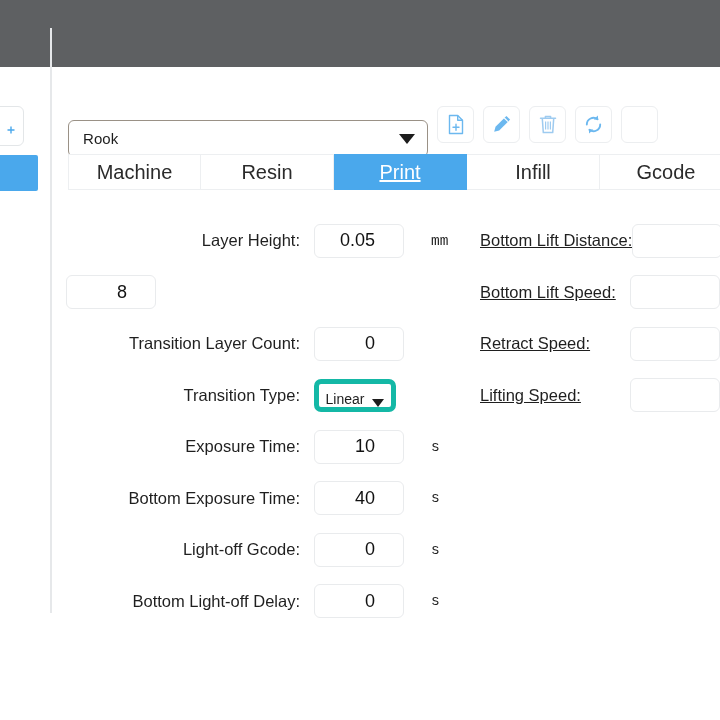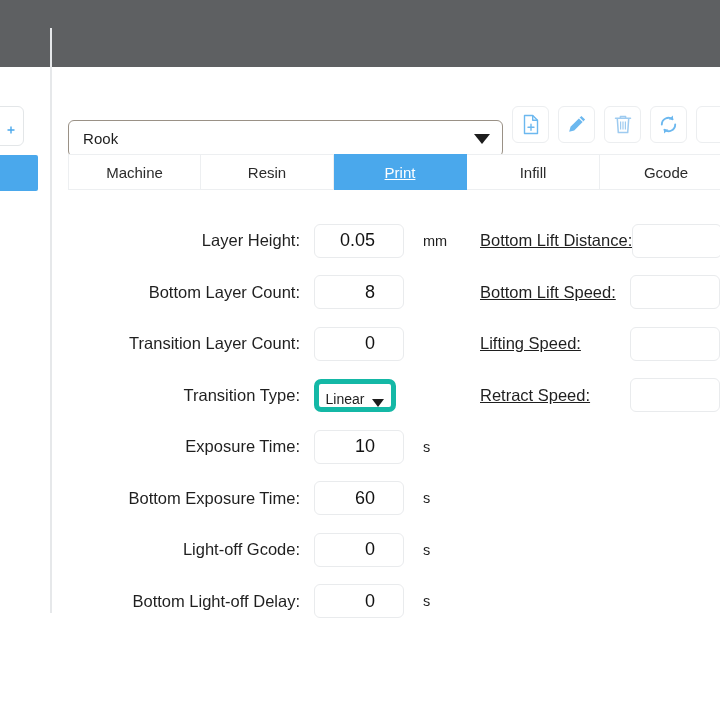--- a/index.html
+++ b/index.html
@@ -76,21 +76,21 @@
   
   .profile-row {
     position: absolute;
     left: 16px; top: 39px;
     height: 37px;
     display: flex;
     align-items: center;
   }
   .combo {
     position: relative;
-    width: 435px;
+    width: 360px;
     height: 37px;
     box-sizing: border-box;
     background: #ffffff;
     border: 1px solid #9a9186;
     border-radius: 6px;
     display: flex;
     align-items: center;
     margin-top: 28px;
   }
   .combo-value {
@@ -133,21 +133,21 @@
   .tab {
     width: 133px;
     height: 36px;
     box-sizing: border-box;
     background: #ffffff;
     border: 1px solid #edeff1;
     border-left: none;
     display: flex;
     align-items: center;
     justify-content: center;
-    font-size: 15px;
+    font-size: 20px;
     color: #2b2b2b;
   }
   .tab:first-child { border-left: 1px solid #edeff1; }
   .tab.active {
     background: #4aa8ec;
     color: #ffffff;
     border-color: #4aa8ec;
     text-decoration: underline;
   }
 
@@ -195,23 +195,24 @@
     justify-content: flex-end;
     padding-right: 28px;
     font-size: 18px;
     color: #111111;
     flex: 0 0 auto;
   }
   .col-right .finput {
     margin-left: 0;
   }
   .funit {
-    margin-left: 19px;
+    margin-left: 27px;
     font-size: 14.5px;
     color: #1f1f1f;
+    font-family: Liberation Mono, monospace;
   }
   .fselect {
     width: 82px;
     height: 33px;
     margin-left: 14px;
     box-sizing: border-box;
     background: #ffffff;
     border: 5px solid #14b8a6;
     border-radius: 7px;
     display: flex;
@@ -322,21 +323,20 @@
 
     <div class="col-left">
 
       <div class="frow">
         <span class="flabel">Layer Height:</span>
         <span class="finput">0.05</span>
         <span class="funit">mm</span>
       </div>
 
       <div class="frow">
-        <span class="flabel">Bottom Layer Count:</span>
         <span class="finput">8</span>
         <span class="funit"></span>
       </div>
 
       <div class="frow">
         <span class="flabel">Transition Layer Count:</span>
         <span class="finput">0</span>
         <span class="funit"></span>
       </div>
 
@@ -349,21 +349,21 @@
       </div>
 
       <div class="frow">
         <span class="flabel">Exposure Time:</span>
         <span class="finput">10</span>
         <span class="funit">s</span>
       </div>
 
       <div class="frow">
         <span class="flabel">Bottom Exposure Time:</span>
-        <span class="finput">60</span>
+        <span class="finput">40</span>
         <span class="funit">s</span>
       </div>
 
       <div class="frow">
         <span class="flabel">Light-off Gcode:</span>
         <span class="finput">0</span>
         <span class="funit">s</span>
       </div>
 
       <div class="frow">
@@ -380,24 +380,24 @@
         <span class="finput"></span>
       </div>
 
 
       <div class="frow">
         <span class="flabel">Bottom Lift Speed:</span>
         <span class="finput"></span>
       </div>
 
       <div class="frow">
+        <span class="flabel">Retract Speed:</span>
+        <span class="finput"></span>
+      </div>
+
+      <div class="frow">
         <span class="flabel">Lifting Speed:</span>
         <span class="finput"></span>
       </div>
-
-      <div class="frow">
-        <span class="flabel">Retract Speed:</span>
-        <span class="finput"></span>
-      </div>
     </div>
 
   </div>
 </div>
 
 </body></html>

